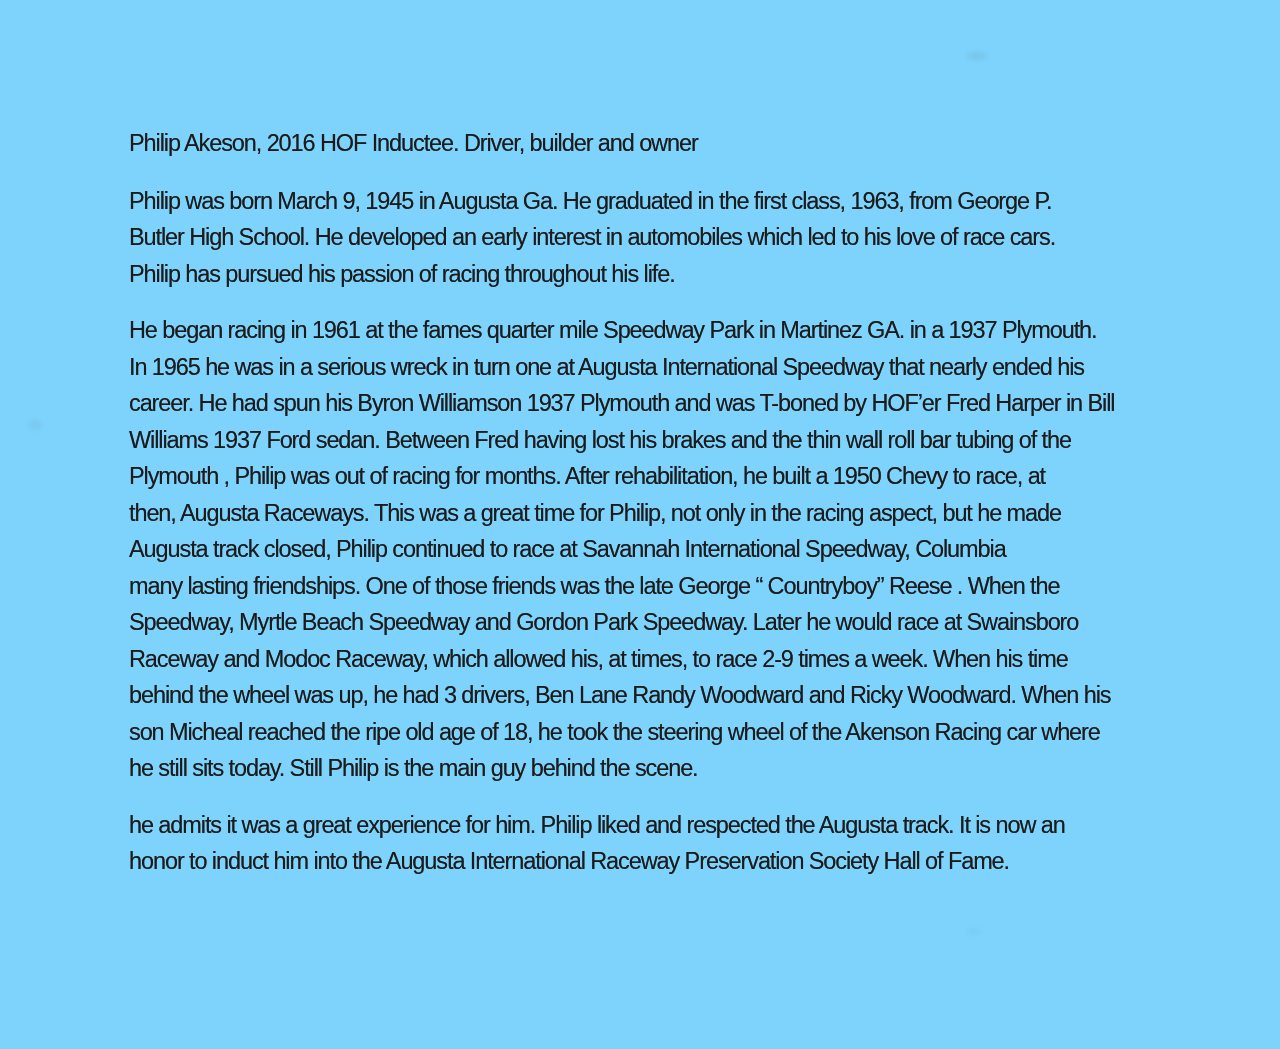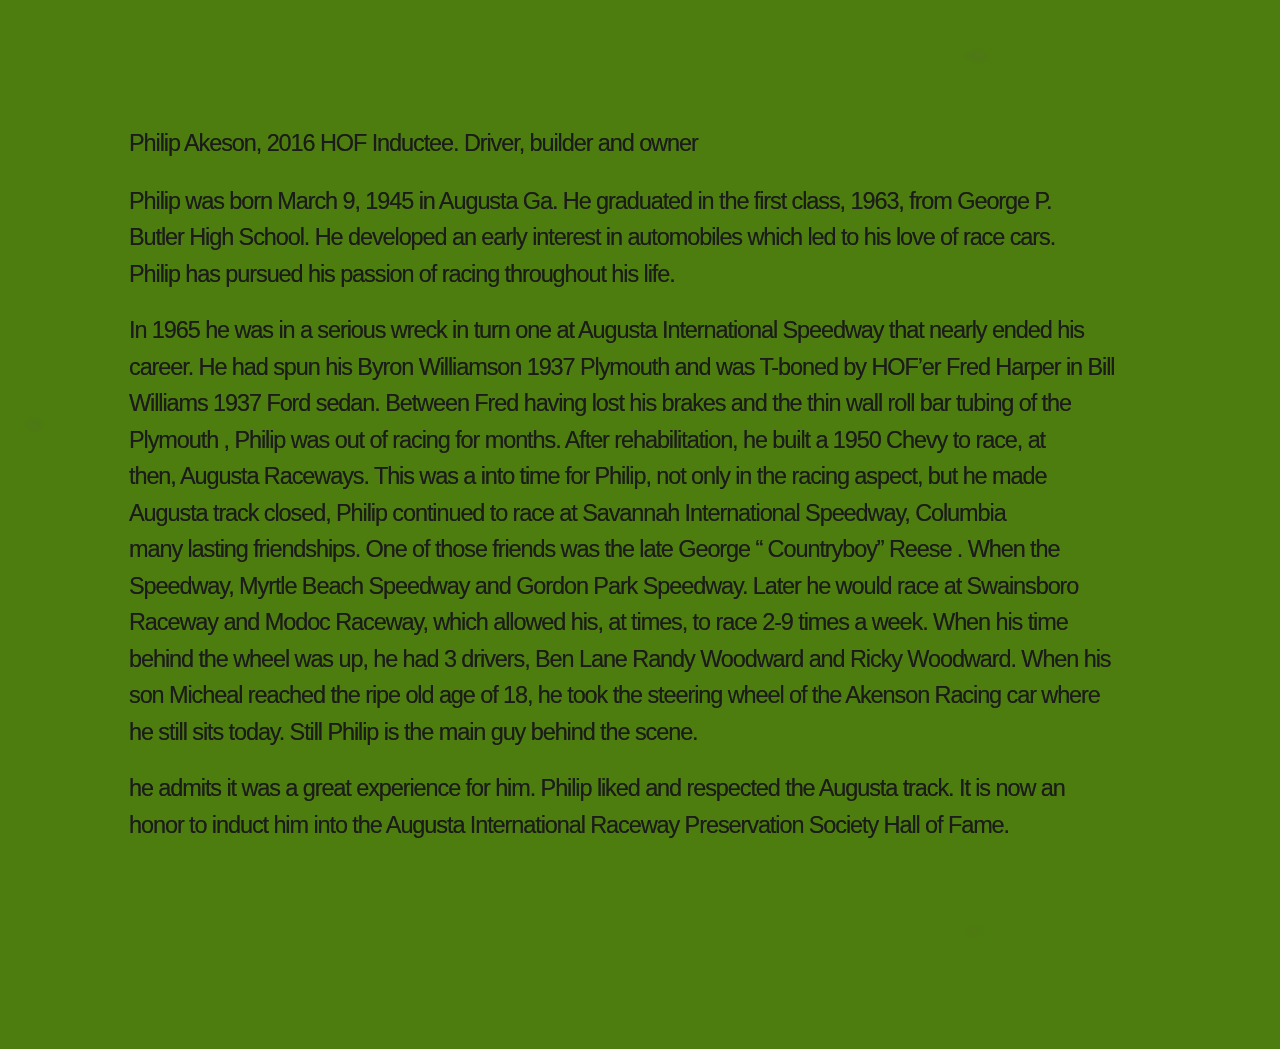--- a/index.html
+++ b/index.html
@@ -4,21 +4,21 @@
 <style>
   html, body {
     margin: 0;
     padding: 0;
     background: #ffffff;
   }
   .page {
     position: relative;
     width: 1280px;
     height: 1049px;
-    background: #4d7c0f;
+    background: #7dd3fc;
     overflow: hidden;
     font-family: "Liberation Sans", sans-serif;
     color: #1b1b1b;
   }
   .content {
     position: absolute;
     left: 129px;
     top: 125px;
     width: 1090px;
   }
@@ -57,25 +57,26 @@
   <div class="content">
     <div class="line title">Philip Akeson, 2016 HOF Inductee. Driver, builder and owner</div>
 
     <div class="para">
         <div class="line">Philip was born March 9, 1945 in Augusta Ga. He graduated in the first class, 1963, from George P.</div>
         <div class="line">Butler High School. He developed an early interest in automobiles which led to his love of race cars.</div>
         <div class="line">Philip has pursued his passion of racing throughout his life.</div>
       </div>
 
     <div class="para">
+        <div class="line">He began racing in 1961 at the fames quarter mile Speedway Park in Martinez GA. in a 1937 Plymouth.</div>
         <div class="line">In 1965 he was in a serious wreck in turn one at Augusta International Speedway that nearly ended his</div>
         <div class="line">career. He had spun his Byron Williamson 1937 Plymouth and was T-boned by HOF’er Fred Harper in Bill</div>
         <div class="line">Williams 1937 Ford sedan. Between Fred having lost his brakes and the thin wall roll bar tubing of the</div>
         <div class="line">Plymouth , Philip was out of racing for months. After rehabilitation, he built a 1950 Chevy to race, at</div>
-        <div class="line">then, Augusta Raceways. This was a into time for Philip, not only in the racing aspect, but he made</div>
+        <div class="line">then, Augusta Raceways. This was a great time for Philip, not only in the racing aspect, but he made</div>
         <div class="line">Augusta track closed, Philip continued to race at Savannah International Speedway, Columbia</div>
         <div class="line">many lasting friendships. One of those friends was the late George “ Countryboy” Reese . When the</div>
         <div class="line">Speedway, Myrtle Beach Speedway and Gordon Park Speedway. Later he would race at Swainsboro</div>
         <div class="line">Raceway and Modoc Raceway, which allowed his, at times, to race 2-9 times a week. When his time</div>
         <div class="line">behind the wheel was up, he had 3 drivers, Ben Lane Randy Woodward and Ricky Woodward. When his</div>
         <div class="line">son Micheal reached the ripe old age of 18, he took the steering wheel of the Akenson Racing car where</div>
         <div class="line">he still sits today. Still Philip is the main guy behind the scene.</div>
       </div>
 
     <div class="para">

